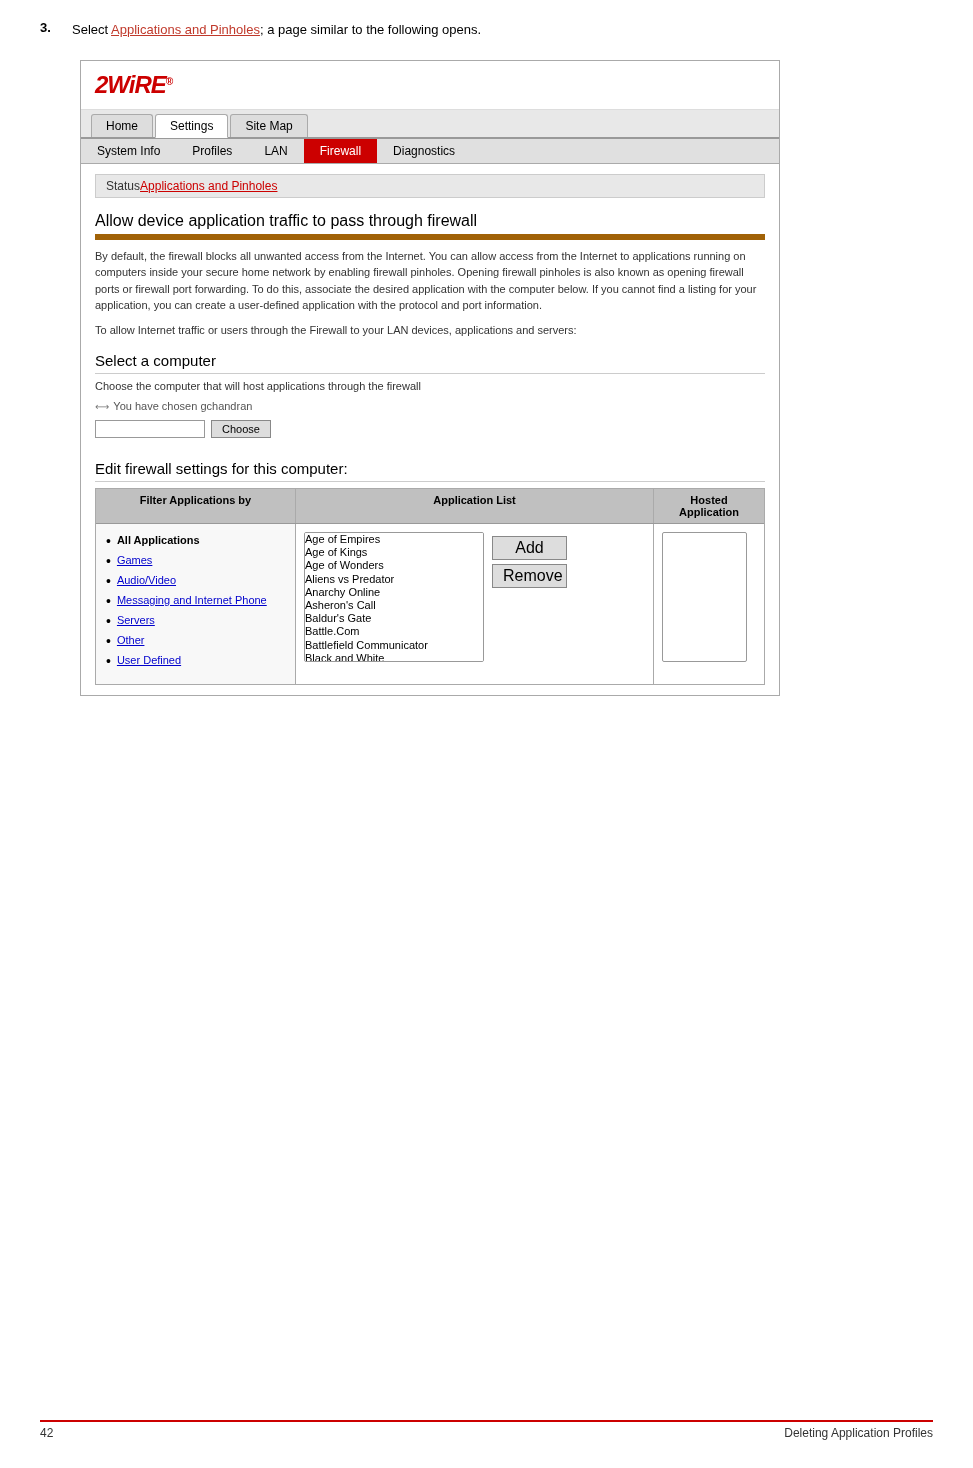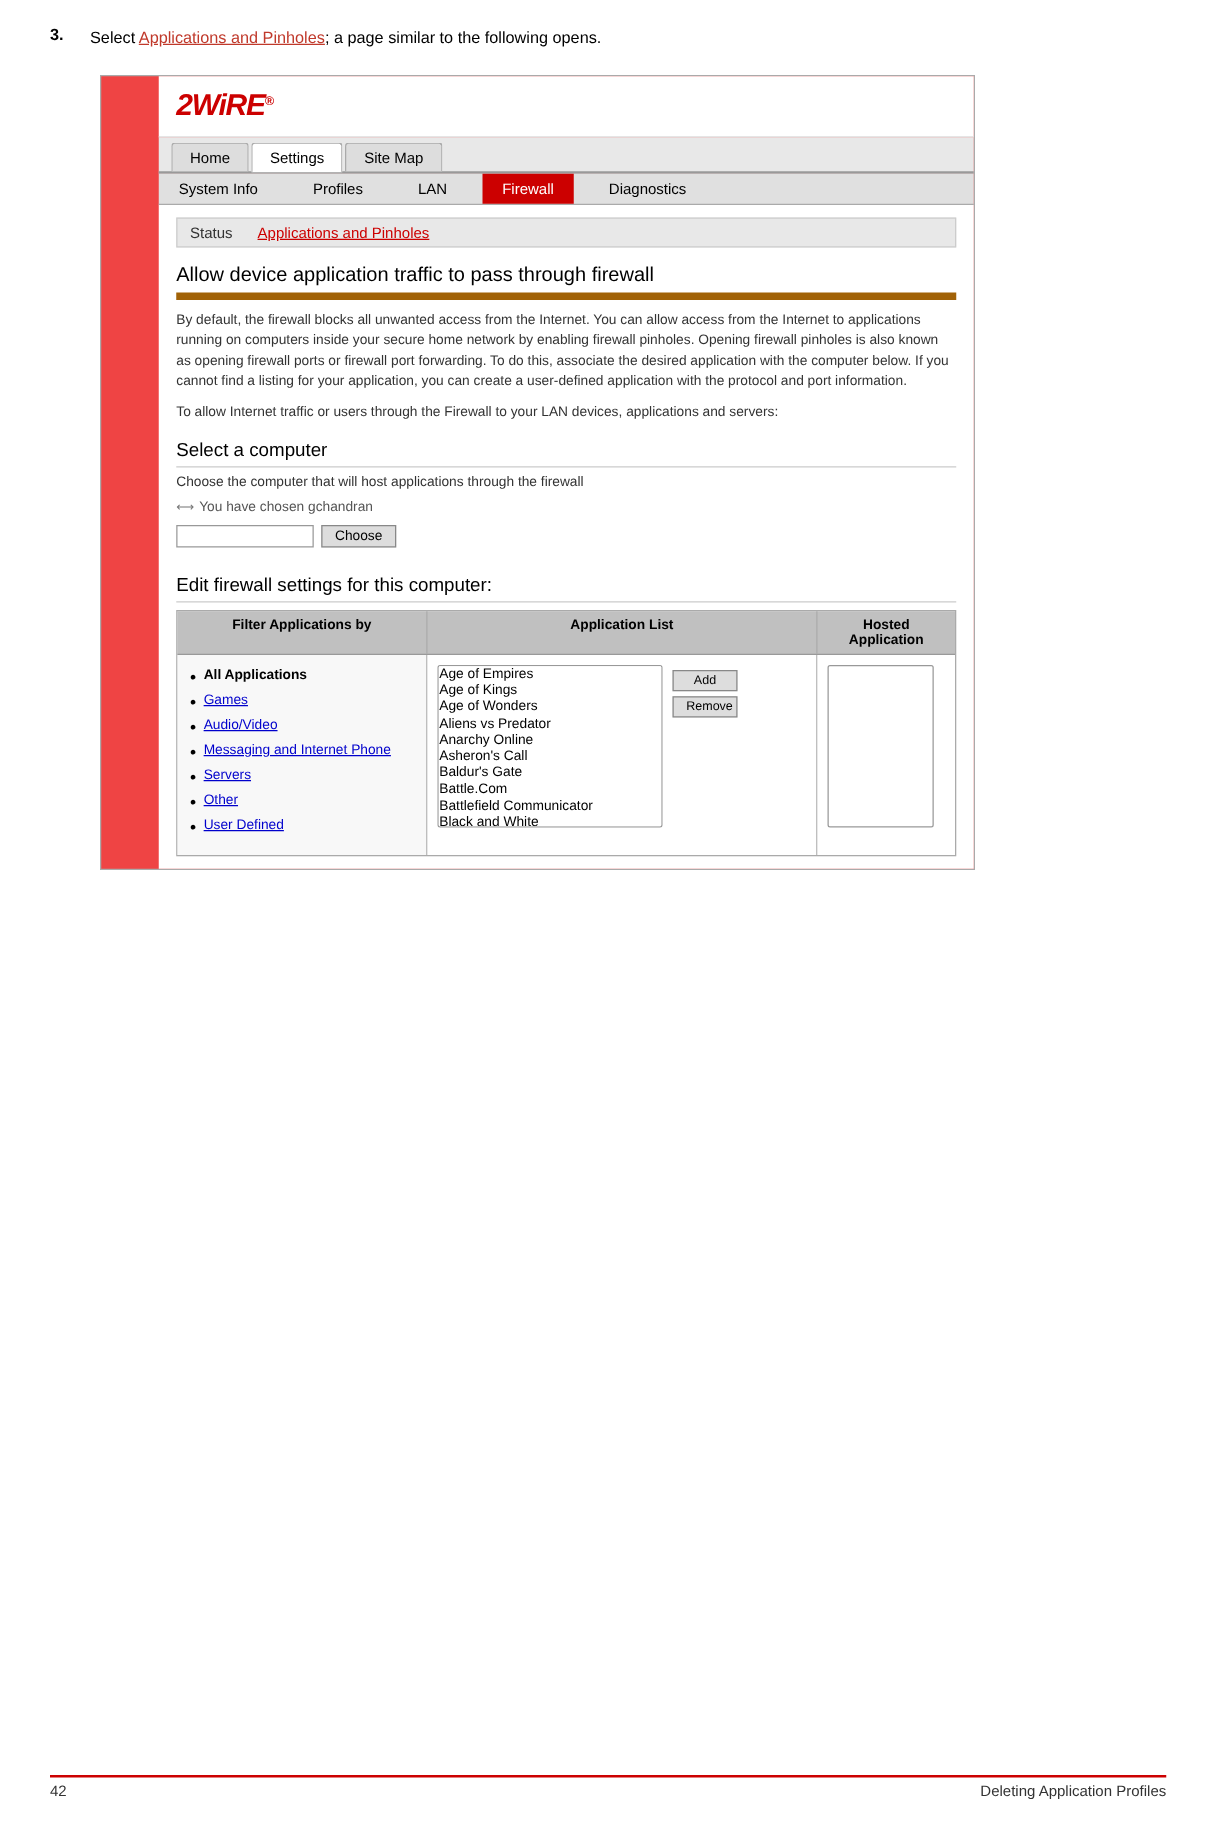--- a/index.html
+++ b/index.html
@@ -44,25 +44,24 @@
     }
 
     .step-text .link-text {
       color: #c0392b;
       text-decoration: underline;
     }
 
     
     .browser-ui {
       border: 1px solid #aaa;
-      background: #ef4444;
+      background: #fca5a5;
       width: 700px;
       margin-left: 40px;
       margin-top: 10px;
-      padding-left: 46px;
     }
 
     
     .logo-bar {
       background: #fff;
       padding: 10px 14px;
       border-bottom: 1px solid #ddd;
     }
 
     .logo-2wire {
@@ -96,21 +95,21 @@
     .nav-tab.active {
       background: #fff;
       border-bottom: 1px solid #fff;
       margin-bottom: -1px;
     }
 
     
     .main-nav {
       background: #e0e0e0;
       display: flex;
-      gap: 12px;
+      gap: 0;
       border-bottom: 1px solid #aaa;
     }
 
     .main-nav-item {
       padding: 5px 16px;
       font-size: 12px;
       cursor: pointer;
       color: #000;
     }
 
@@ -127,21 +126,21 @@
 
     
     .status-bar {
       background: #e8e8e8;
       border: 1px solid #ccc;
       padding: 4px 10px;
       margin-bottom: 14px;
       font-size: 12px;
       display: flex;
       align-items: center;
-      gap: 20px;
+      gap: 0;
     }
 
     .status-label {
       font-size: 12px;
       color: #333;
     }
 
     .status-link {
       color: #cc0000;
       text-decoration: underline;
@@ -298,22 +297,22 @@
       flex-direction: column;
       gap: 4px;
       margin-top: 4px;
     }
 
     .add-remove-btn {
       padding: 2px 10px;
       border: 1px solid #888;
       background: #ddd;
       cursor: pointer;
-      font-size: 10px;
-      width: 52px;
+      font-size: 16px;
+      width: 75px;
     }
 
     .fw-hosted-col {
       padding: 8px;
       background: #fff;
     }
 
     .hosted-listbox {
       width: 85px;
       height: 130px;

